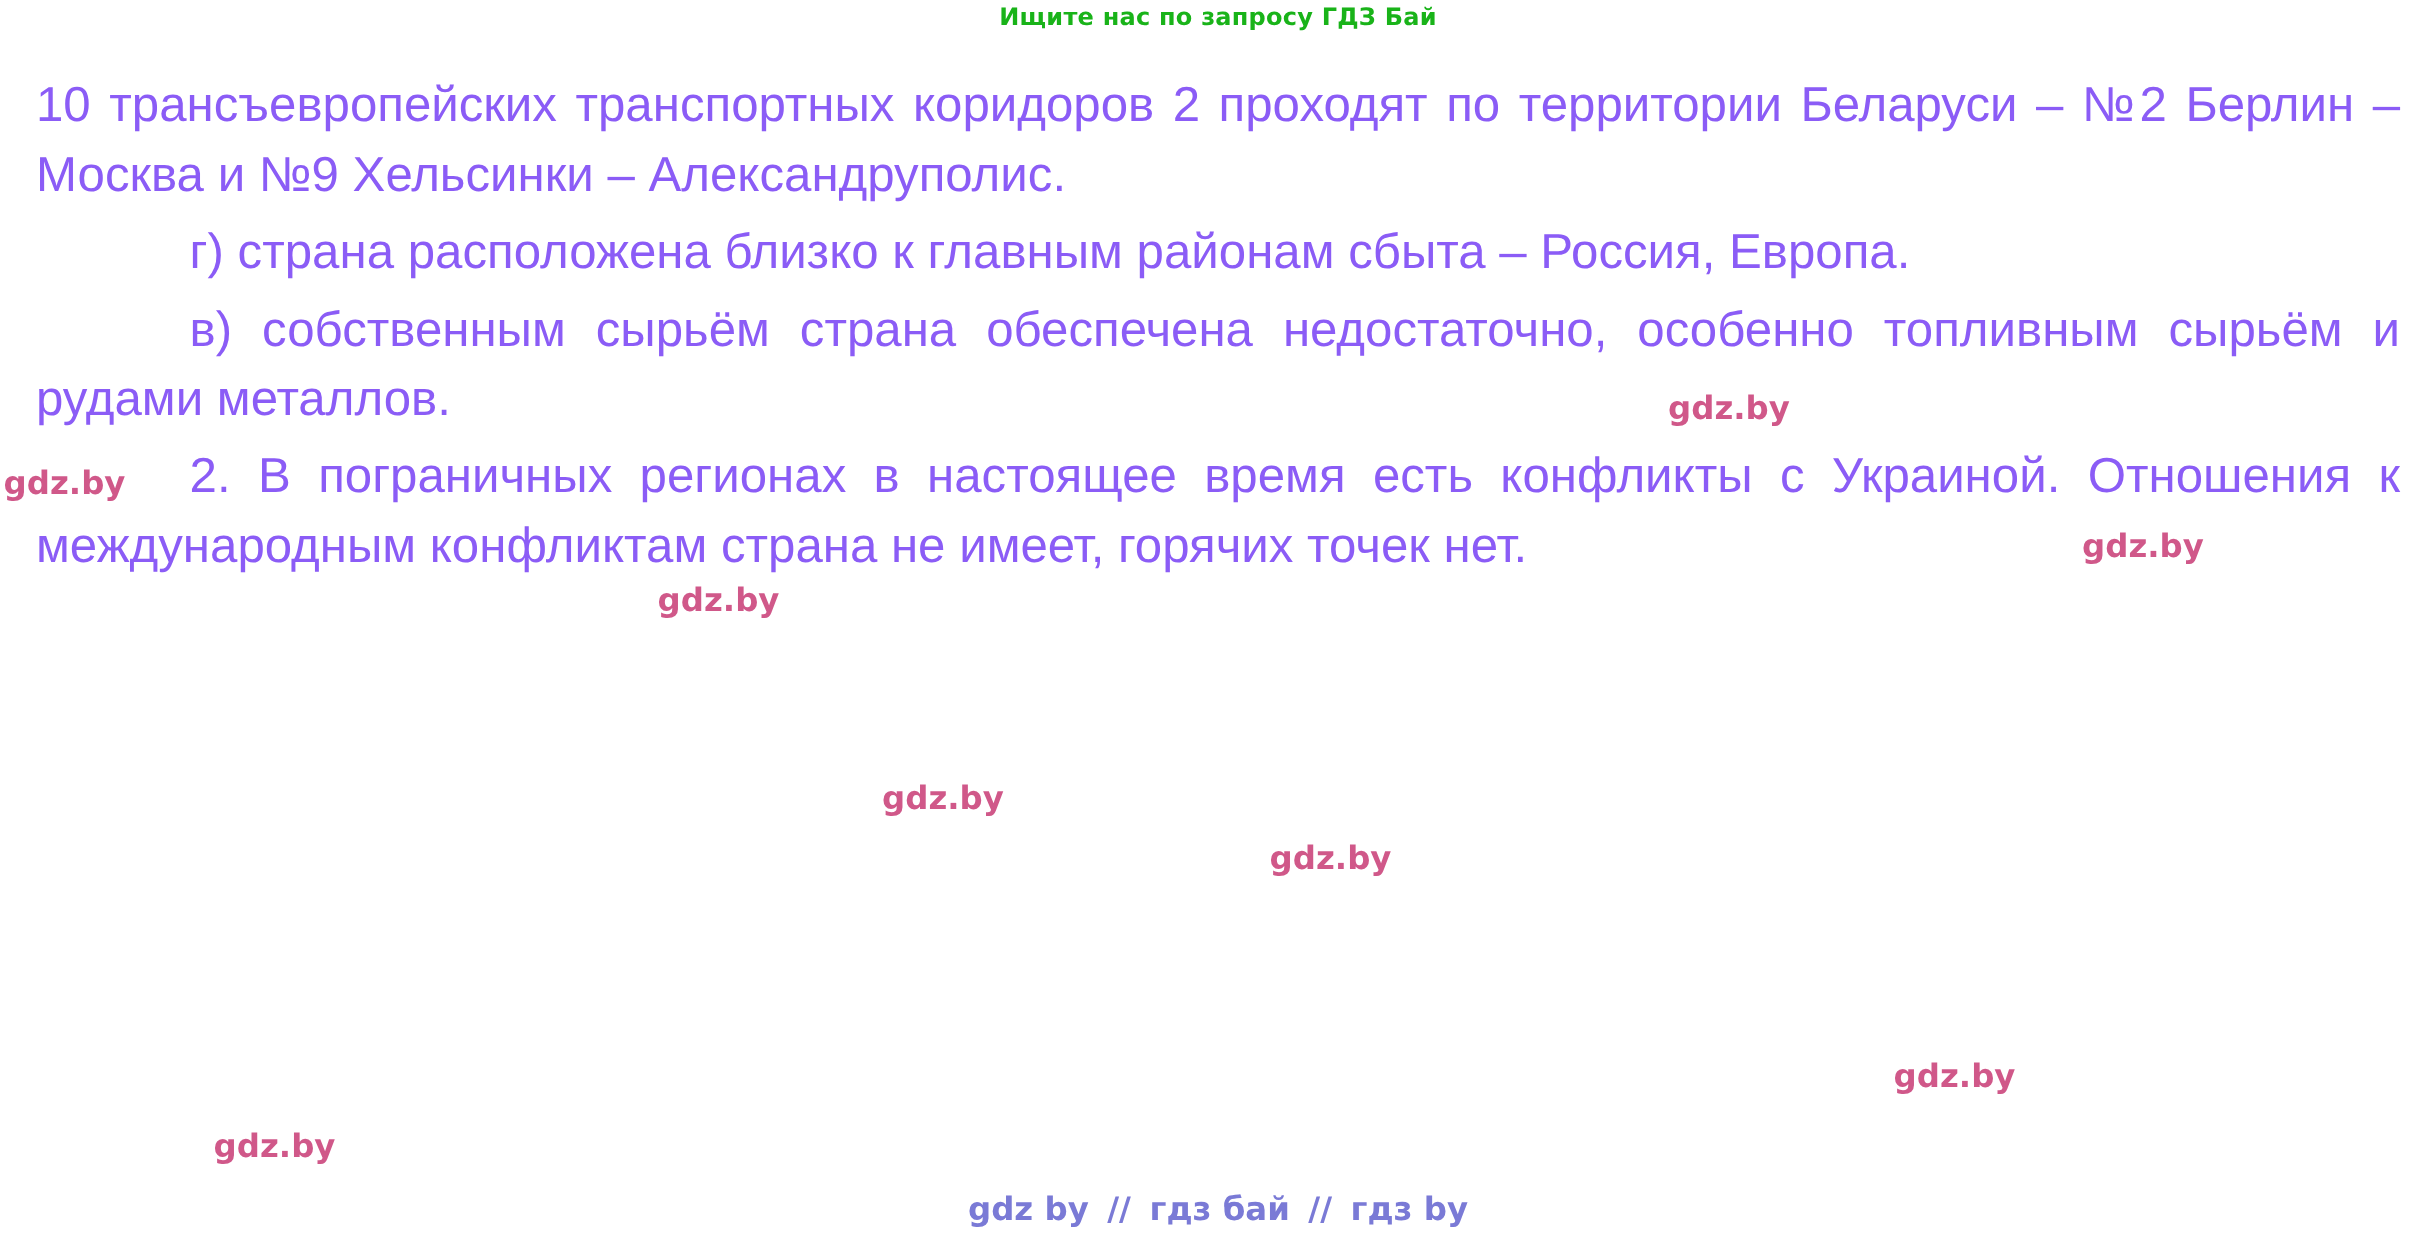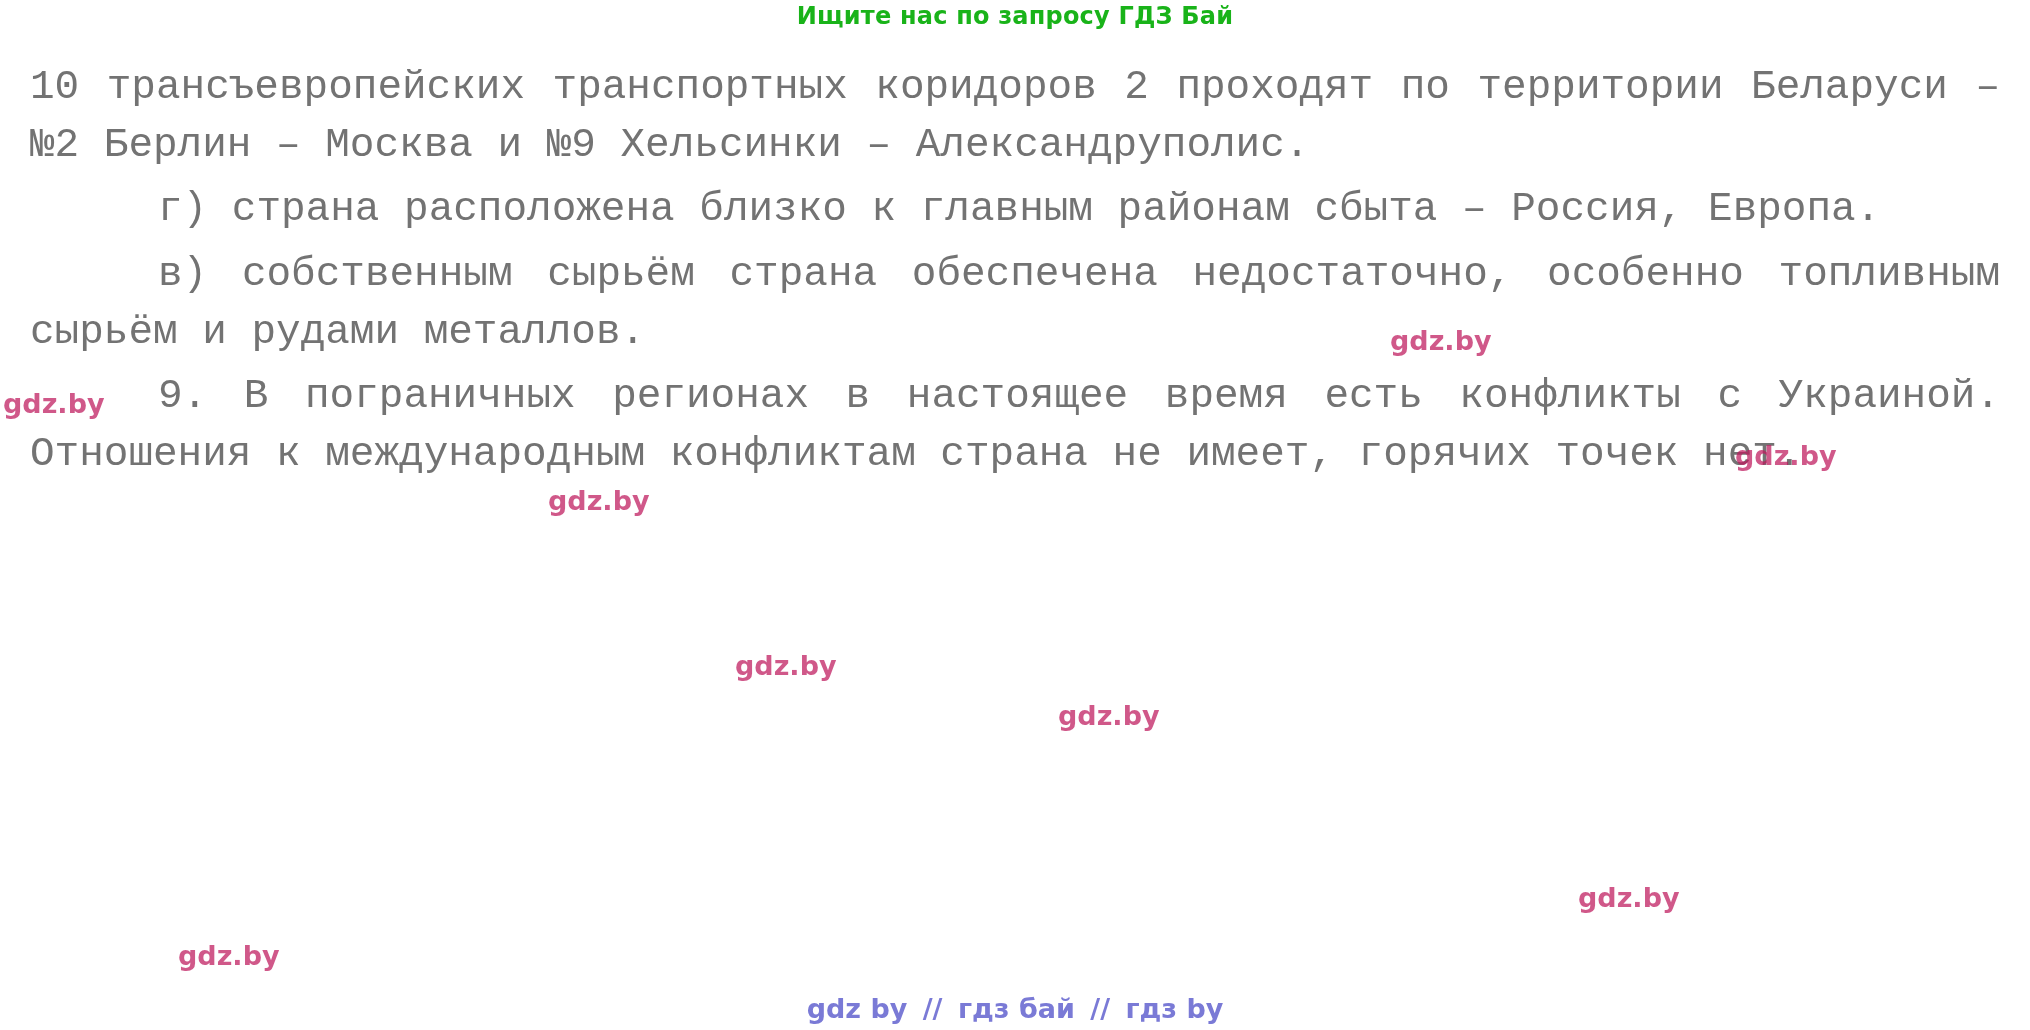--- a/index.html
+++ b/index.html
@@ -23,41 +23,41 @@
     padding: 0 30px;
   }
 
   .top-banner {
     position: absolute;
     top: 2px;
     left: 0;
     width: 100%;
     text-align: center;
     font-family: "DejaVu Sans", sans-serif;
-    font-size: 24px;
+    font-size: 20px;
     font-weight: bold;
     color: #19b319;
     letter-spacing: 0.2px;
   }
 
   .content {
     position: absolute;
     top: 58px;
     left: 30px;
     width: 1970px;
   }
 
   p.para {
     margin: 0 0 6px 0;
     font-size: 41px;
     line-height: 1.42;
-    color: #737373;
+    color: #8b5cf6;
     text-align: justify;
     text-align-last: left;
-    font-family: Liberation Mono, monospace;
+    font-family: Liberation Sans, sans-serif;
   }
 
   p.indent {
     text-indent: 128px;
   }
 
   .bottom-footer {
     position: absolute;
     bottom: 6px;
     left: 0;
@@ -97,21 +97,21 @@
 <body>
 
 <div class="page">
 
   <div class="top-banner">Ищите нас по запросу ГДЗ Бай</div>
 
   <div class="content">
     <p class="para">10 трансъевропейских транспортных коридоров 2 проходят по территории Беларуси – №2 Берлин – Москва и №9 Хельсинки – Александруполис.</p>
     <p class="para indent">г) страна расположена близко к главным районам сбыта – Россия, Европа.</p>
     <p class="para indent">в) собственным сырьём страна обеспечена недостаточно, особенно топливным сырьём и рудами металлов.</p>
-    <p class="para indent">9. В пограничных регионах в настоящее время есть конфликты с Украиной. Отношения к международным конфликтам страна не имеет, горячих точек нет.</p>
+    <p class="para indent">2. В пограничных регионах в настоящее время есть конфликты с Украиной. Отношения к международным конфликтам страна не имеет, горячих точек нет.</p>
   </div>
 
   <div class="wm w1">gdz.by</div>
   <div class="wm w2">gdz.by</div>
   <div class="wm w3">gdz.by</div>
   <div class="wm w4">gdz.by</div>
   <div class="wm w5">gdz.by</div>
   <div class="wm w6">gdz.by</div>
   <div class="wm w7">gdz.by</div>
   <div class="wm w8">gdz.by</div>

